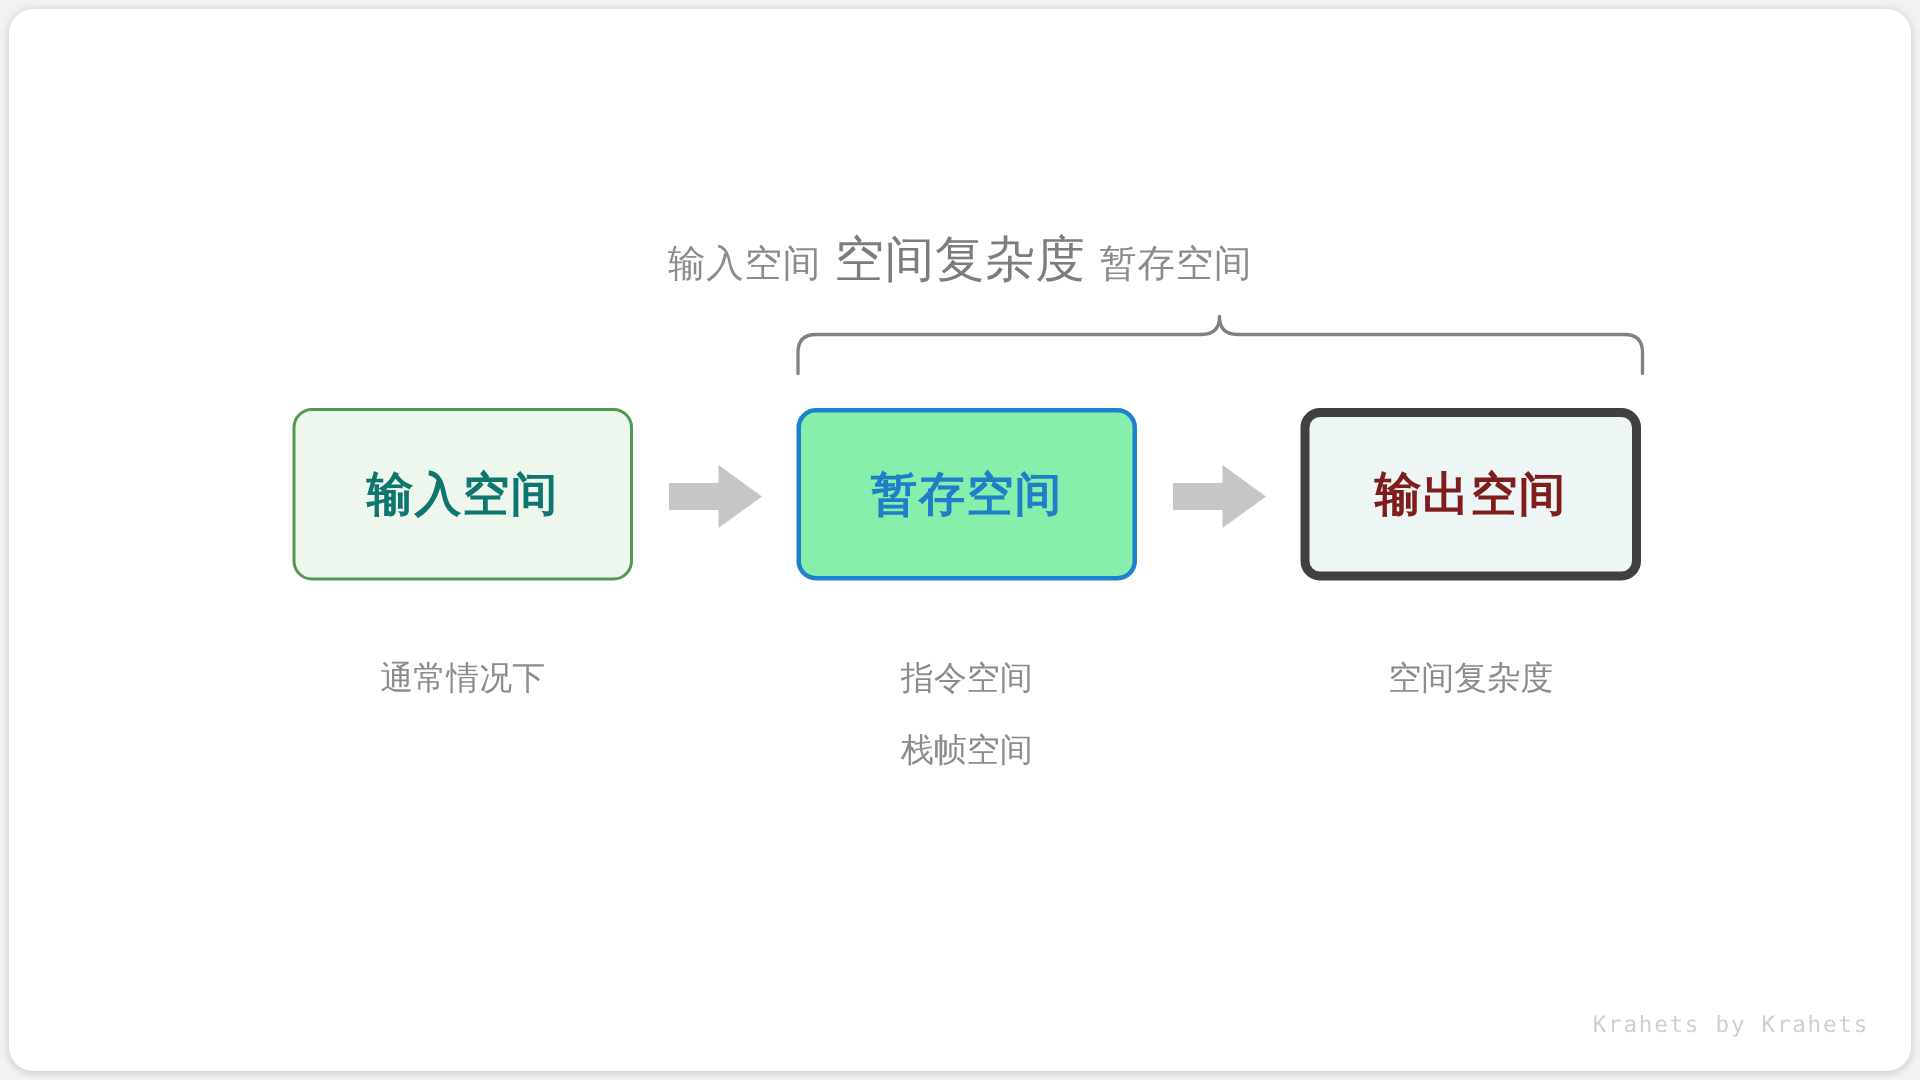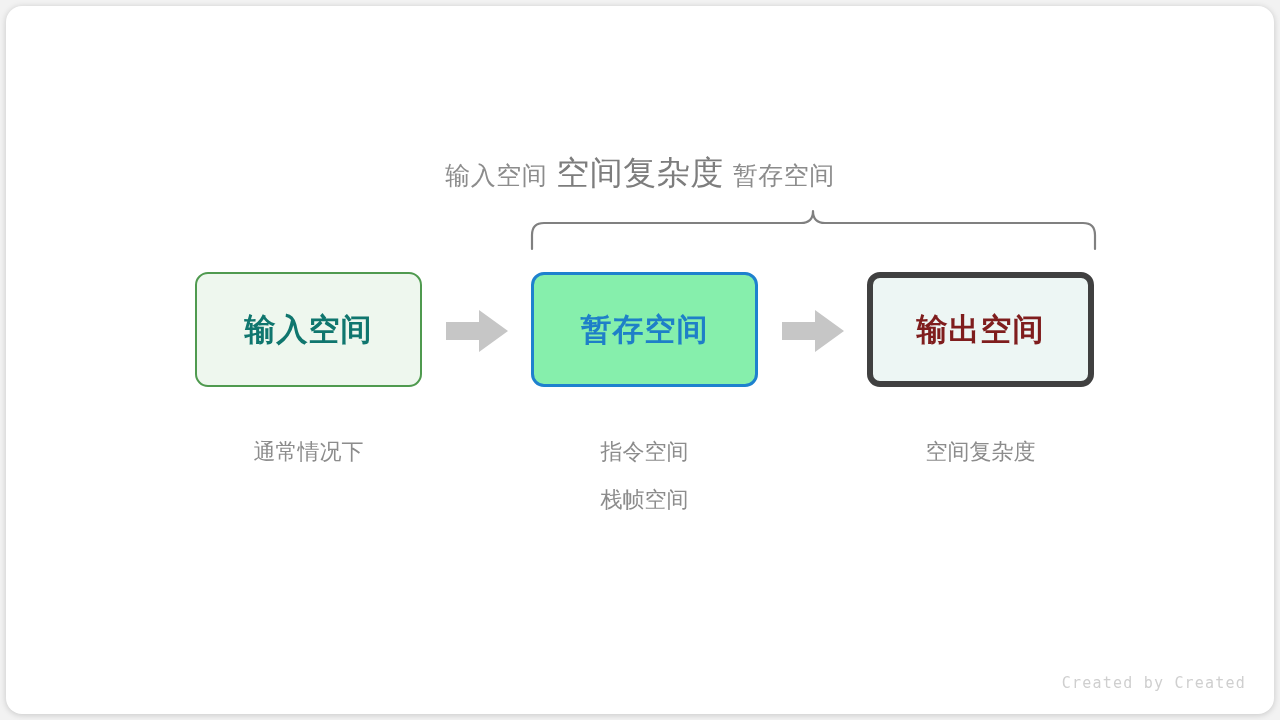--- a/index.html
+++ b/index.html
@@ -180,16 +180,16 @@
 
     <div class="labels" id="labels-temp">
       <div>指令空间</div>
       <div>栈帧空间</div>
     </div>
 
     <div class="labels" id="labels-output">
       <div>空间复杂度</div>
     </div>
 
-    <div id="credit">Created by Created</div>
+    <div id="credit">Krahets by Krahets</div>
 
   </div>
 </div>
 
 </body></html>

